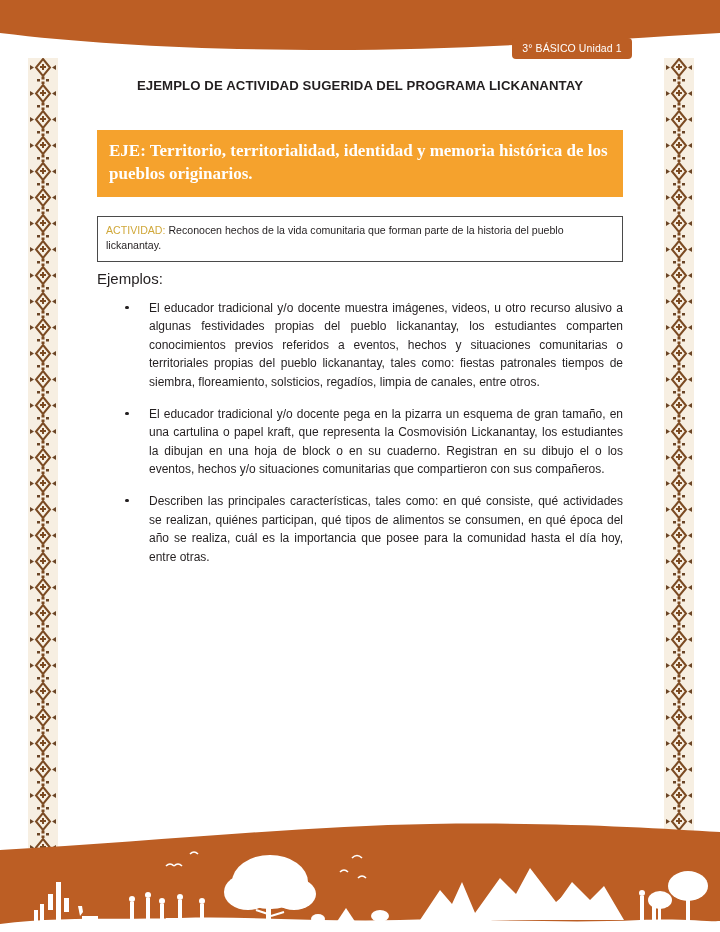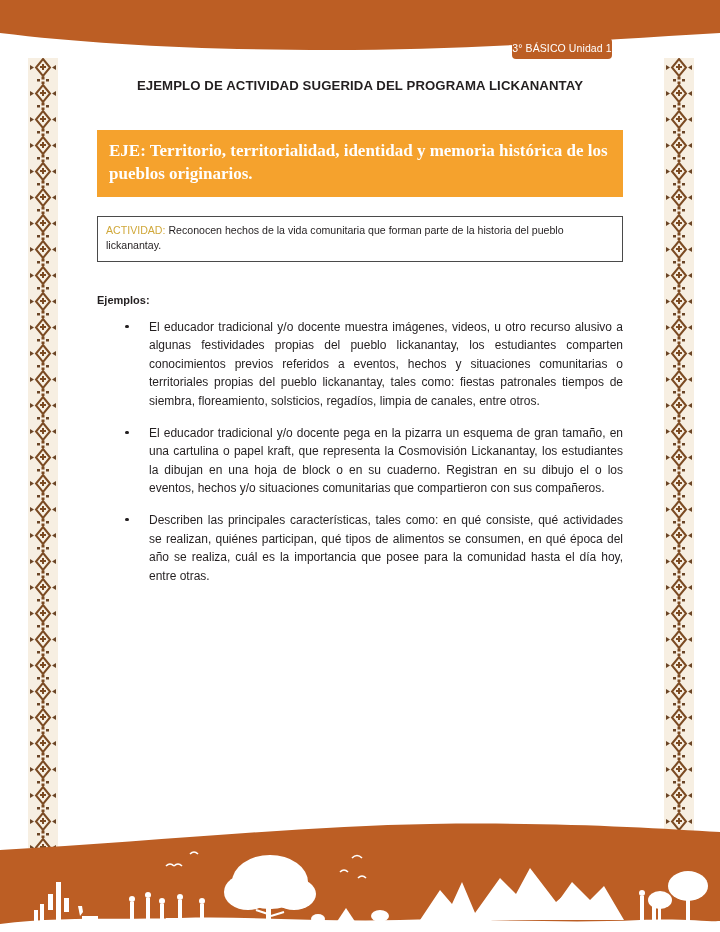--- a/index.html
+++ b/index.html
@@ -25,21 +25,21 @@
     height: 70px;
     z-index: 1;
   }
   .top-band svg { display: block; width: 720px; height: 70px; }
 
   
   .badge {
     position: absolute;
     top: 38px;
     left: 512px;
-    width: 100px;
+    width: 120px;
     height: 21px;
     background: #BC5E24;
     border-radius: 4px;
     color: #ffffff;
     font-size: 10.5px;
     line-height: 21px;
     text-align: center;
     letter-spacing: .1px;
     z-index: 4;
     white-space: nowrap;
@@ -98,37 +98,37 @@
     font-size: 17px;
     line-height: 1.35;
     color: #ffffff;
   }
   .eje-line + .eje-line { margin-top: 8px; }
 
   
   .actividad-box {
     border: 1px solid #4a4a4a;
     padding: 6px 8px 7px 8px;
-    margin-bottom: 32px;
+    margin-bottom: 8px;
   }
   .actividad-text {
     font-size: 10.6px;
     line-height: 1.45;
     color: #231f20;
     text-align: left;
   }
   .actividad-label {
     color: #D0A83A;
     font-weight: normal;
   }
 
   
   .ejemplos-label {
-    font-size: 11px;
-    font-weight: bold;
+    font-size: 15px;
+    font-weight: normal;
     color: #231f20;
     margin-bottom: 12px;
   }
   .bullet-list { list-style: none; }
   .bullet-item {
     position: relative;
     padding-left: 52px;
     margin-bottom: 13px;
     font-size: 12px;
     line-height: 1.55;

